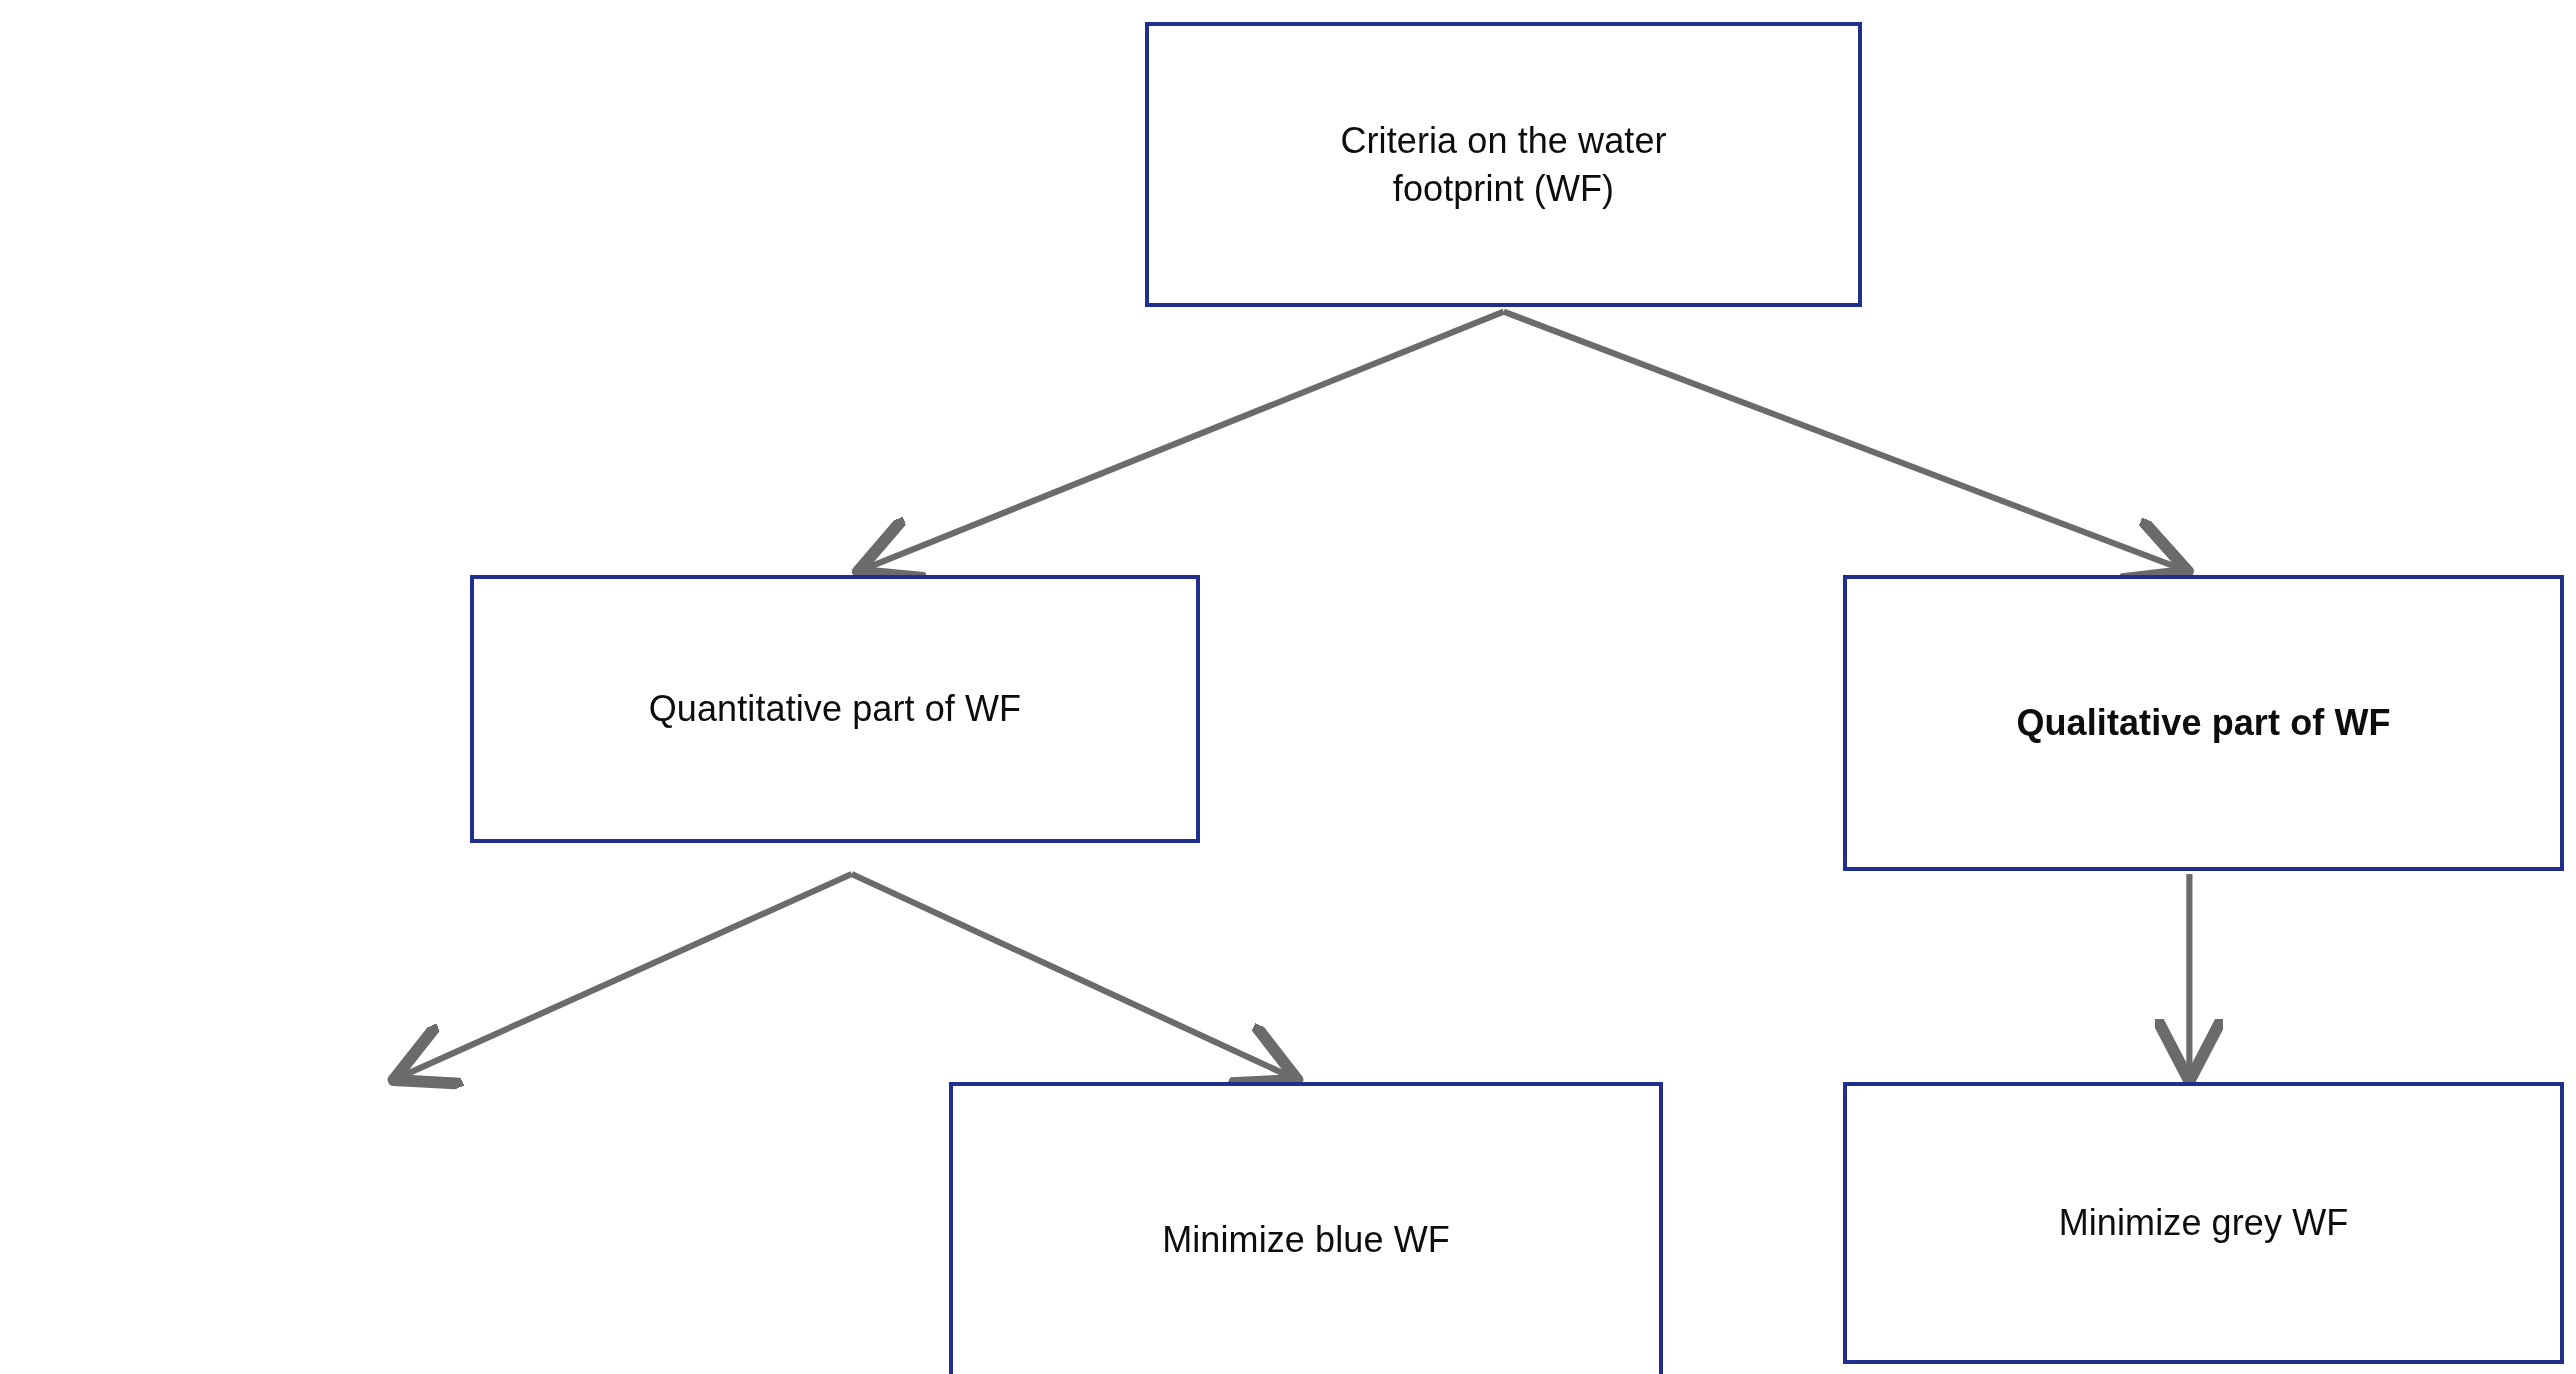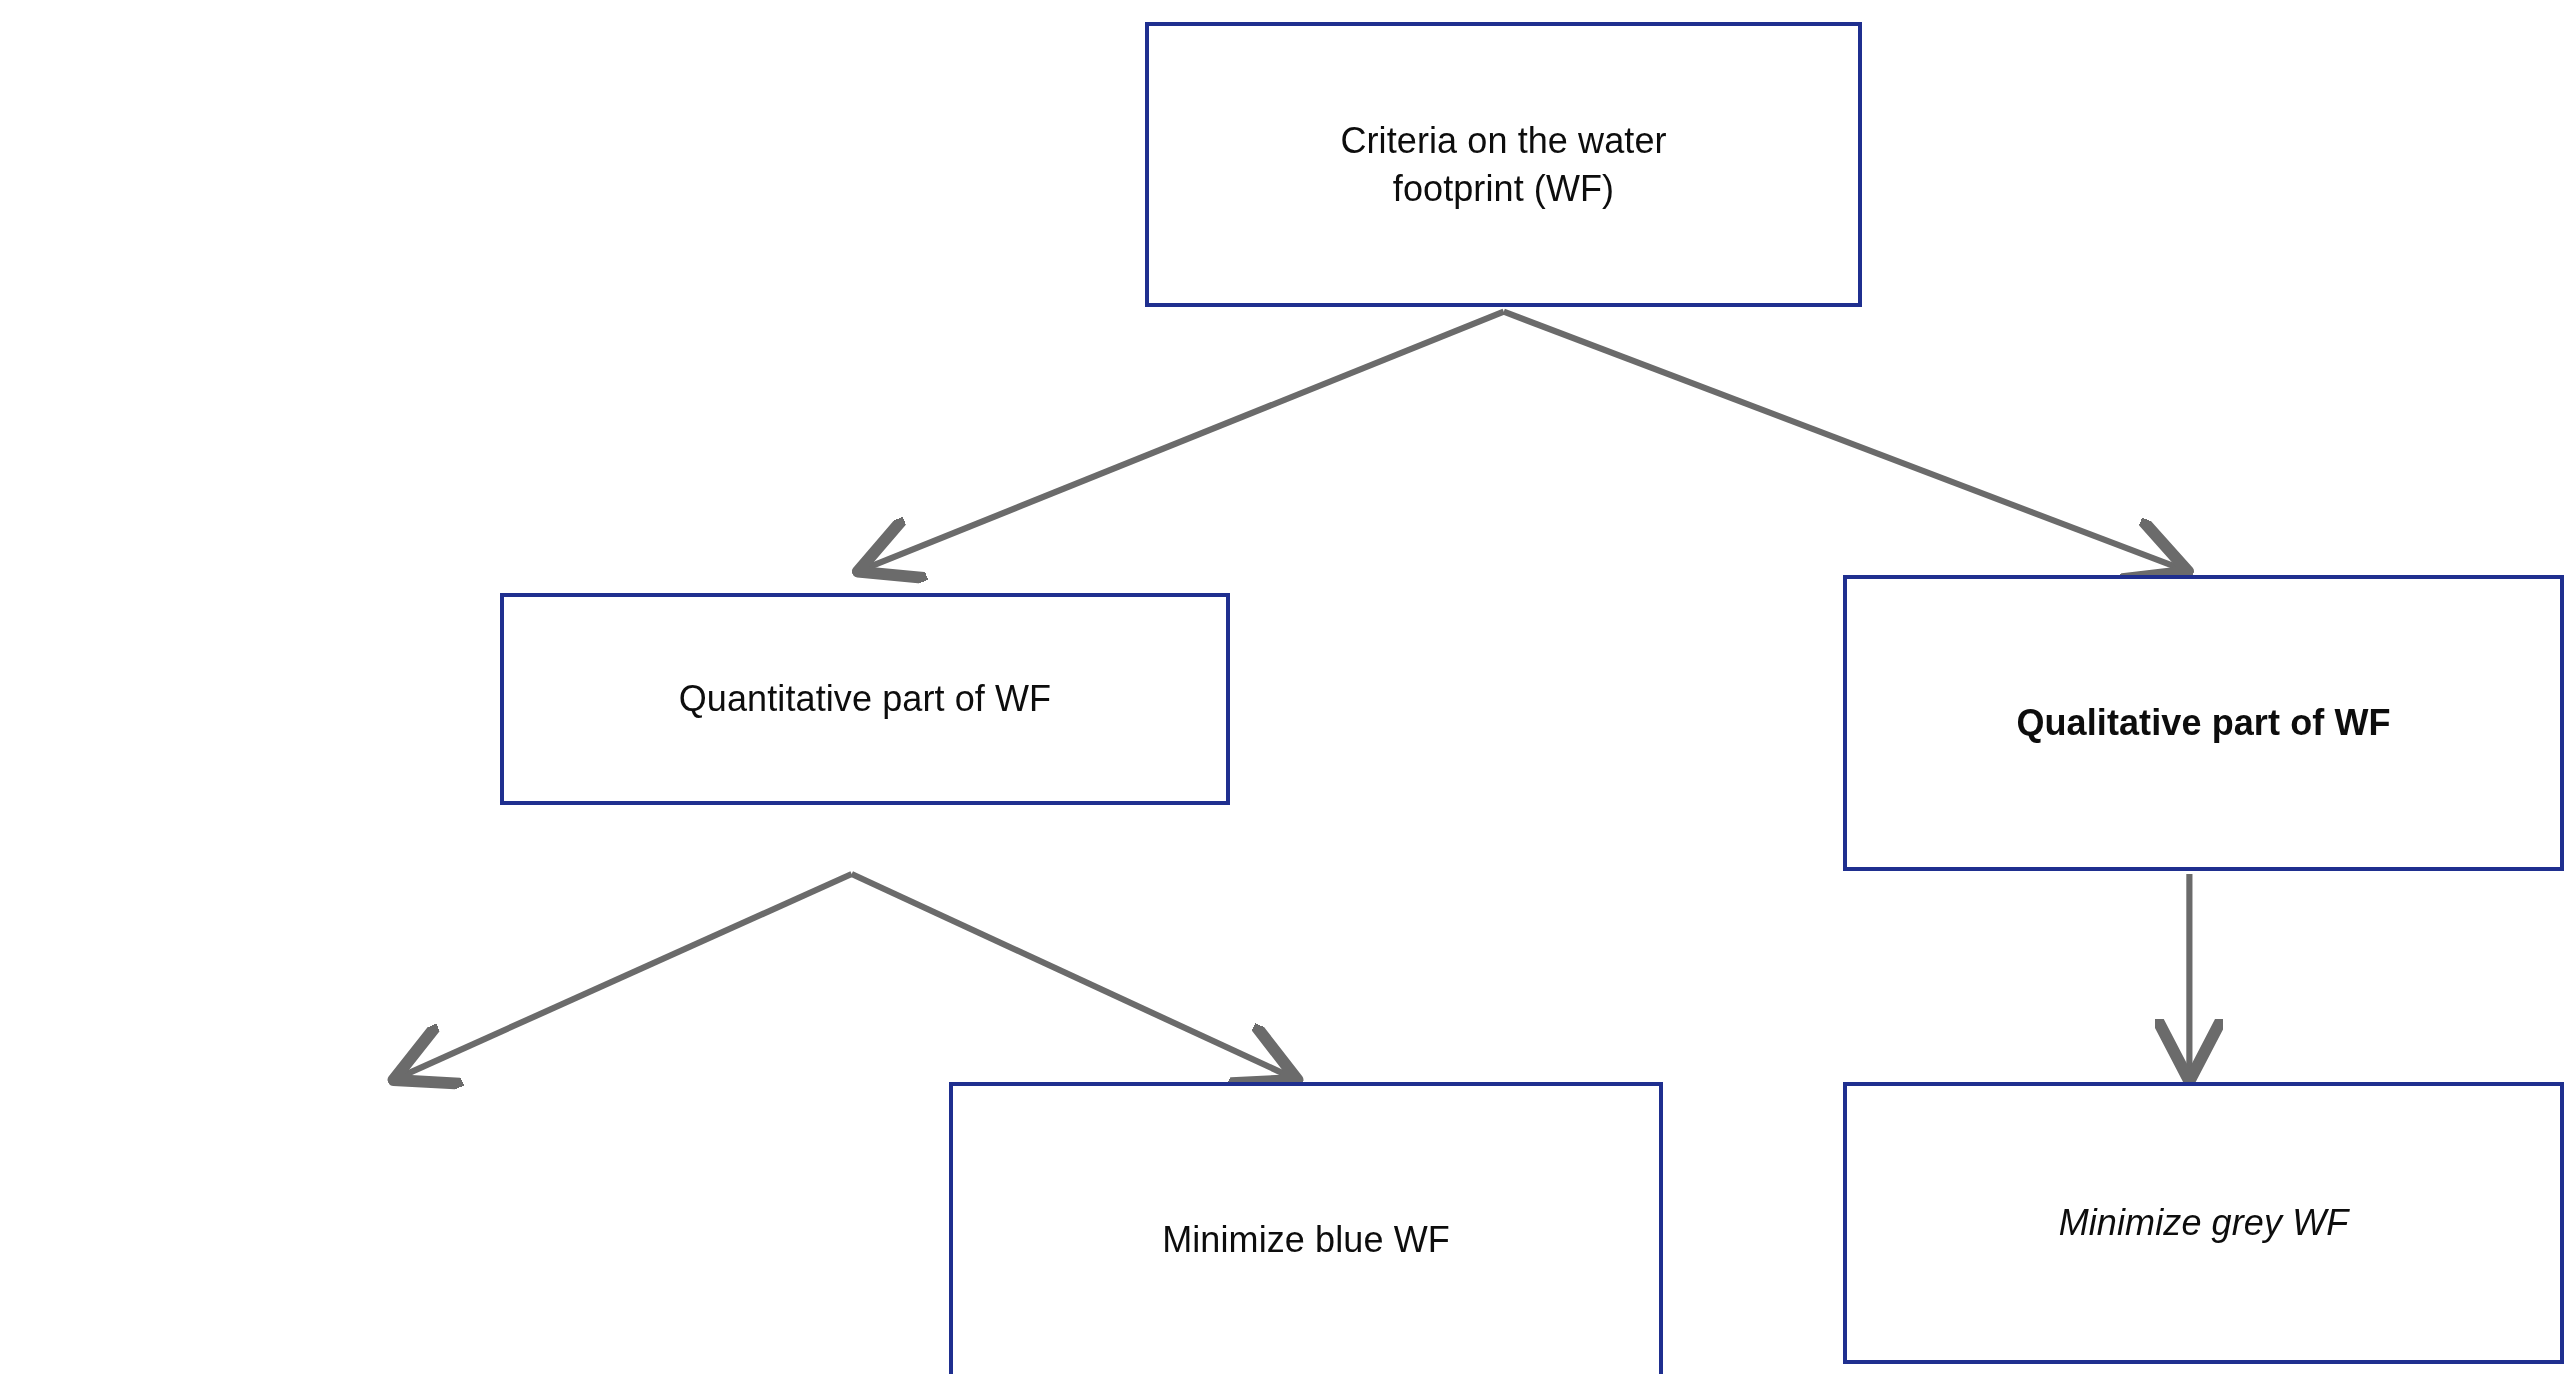--- a/index.html
+++ b/index.html
@@ -36,25 +36,25 @@
   .node-label {
     color: #0d0d0d;
     font-size: 36px;
     line-height: 1.32;
     letter-spacing: 0.1px;
     white-space: pre-line;
     padding: 0 18px;
   }
   
   #node-root          { left: 1145px; top: 22px;   width: 717px; height: 285px; }
-  #node-quantitative  { left: 500px;  top: 575px;  width: 730px; height: 212px; margin-top: 18px; }
+  #node-quantitative  { left: 470px;  top: 575px;  width: 730px; height: 268px; }
   #node-qualitative   { left: 1843px; top: 575px;  width: 721px; height: 296px; font-weight: bold; }
   #node-max-ratio     { left: 12.3px;   top: 1082px; width: 732px; height: 282px; }
   #node-min-blue      { left: 949px; top: 1082px; width: 714px; height: 315px; }
-  #node-min-grey      { left: 1843px; top: 1082px; width: 721px; height: 282px; font-style: italic; }
+  #node-min-grey      { left: 1843px; top: 1082px; width: 721px; height: 282px; }
 </style>
 </head>
 <body>
 
 <div id="stage">
 
   <svg id="edge-layer" viewBox="0 0 3760 2006" width="2576" height="1374" xmlns="http://www.w3.org/2000/svg">
     <defs>
       <marker id="arrowhead" viewBox="0 0 12 12" refX="10.2" refY="6" markerWidth="11" markerHeight="11" orient="auto-start-reverse">
         <path d="M 0.6 0.6 L 11 6 L 0.6 11.4" fill="none" stroke="#6b6b6b" stroke-width="2.1" stroke-linecap="round" stroke-linejoin="round"></path>

